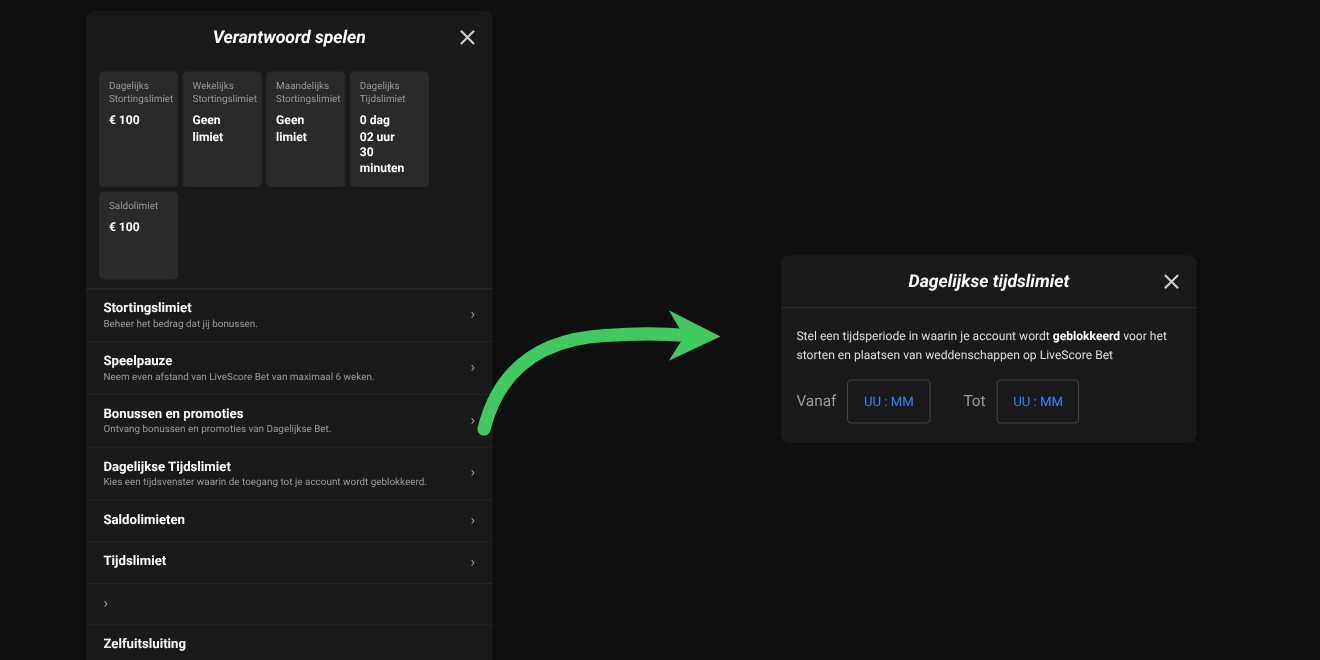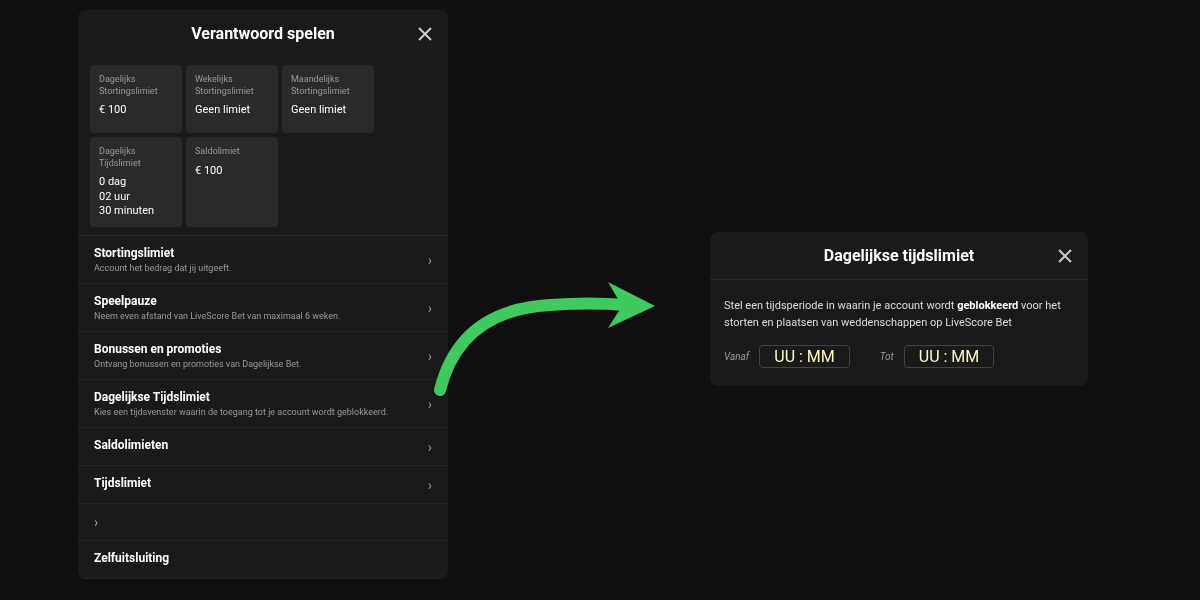--- a/index.html
+++ b/index.html
@@ -29,20 +29,21 @@
       border-radius: 8px;
       overflow: hidden;
     }
     
     .modal-header {
       display: flex;
       align-items: center;
       justify-content: center;
       padding: 14px 16px;
       position: relative;
+      font-style: italic;
     }
     
     .modal-title {
       font-size: 16px;
       font-weight: 700;
       color: #fff;
     }
     
     .close-btn {
       position: absolute;
@@ -61,37 +62,37 @@
       display: flex;
       flex-wrap: wrap;
       gap: 4px;
       padding: 8px 12px;
     }
     
     .info-card {
       background: #2a2a2a;
       border-radius: 4px;
       padding: 9px 9px;
-      width: 92px;
+      width: 72px;
       min-height: 68px;
       cursor: pointer;
     }
     
     .info-card.wide { min-height: 80px; }
     
     .card-label {
       font-size: 9px;
       color: #9a9a9a;
       line-height: 1.3;
       margin-bottom: 6px;
     }
     
     .card-value {
       font-size: 11px;
-      font-weight: 400;
+      font-weight: 700;
       color: #fff;
       line-height: 1.3;
     }
     
     .section-list {
       border-top: 1px solid #2a2a2a;
     }
     
     .section-item {
       padding: 10px 16px;
@@ -154,31 +155,30 @@
       gap: 30px;
     }
     
     .time-field {
       display: flex;
       align-items: center;
       gap: 10px;
     }
     
     .time-label {
-      font-size: 10px;
+      font-size: 14px;
       color: #9a9a9a;
-      font-style: italic;
     }
     
     .time-input {
       border: 1px solid #444;
       border-radius: 4px;
-      padding: 1px 14px;
-      font-size: 16px;
-      color: #fef9c3;
+      padding: 12px 14px;
+      font-size: 12px;
+      color: #3b82f6;
       background: transparent;
       cursor: text;
     }
     
     
     .arrow-container {
       position: absolute;
       left: 430px;
       top: 270px;
       width: 230px;
@@ -223,21 +223,21 @@
     <div class="info-card wide">
       <div class="card-label">Saldolimiet</div>
       <div class="card-value">€ 100</div>
     </div>
   </div>
 
   <div class="section-list">
     <div class="section-item">
       <div class="section-text">
         <div class="section-title">Stortingslimiet</div>
-        <div class="section-desc">Account het bedrag dat jij uitgeeft.</div>
+        <div class="section-desc">Beheer het bedrag dat jij bonussen.</div>
       </div>
       <span class="chevron">›</span>
     </div>
     <div class="section-item">
       <div class="section-text">
         <div class="section-title">Speelpauze</div>
         <div class="section-desc">Neem even afstand van LiveScore Bet van maximaal 6 weken.</div>
       </div>
       <span class="chevron">›</span>
     </div>

